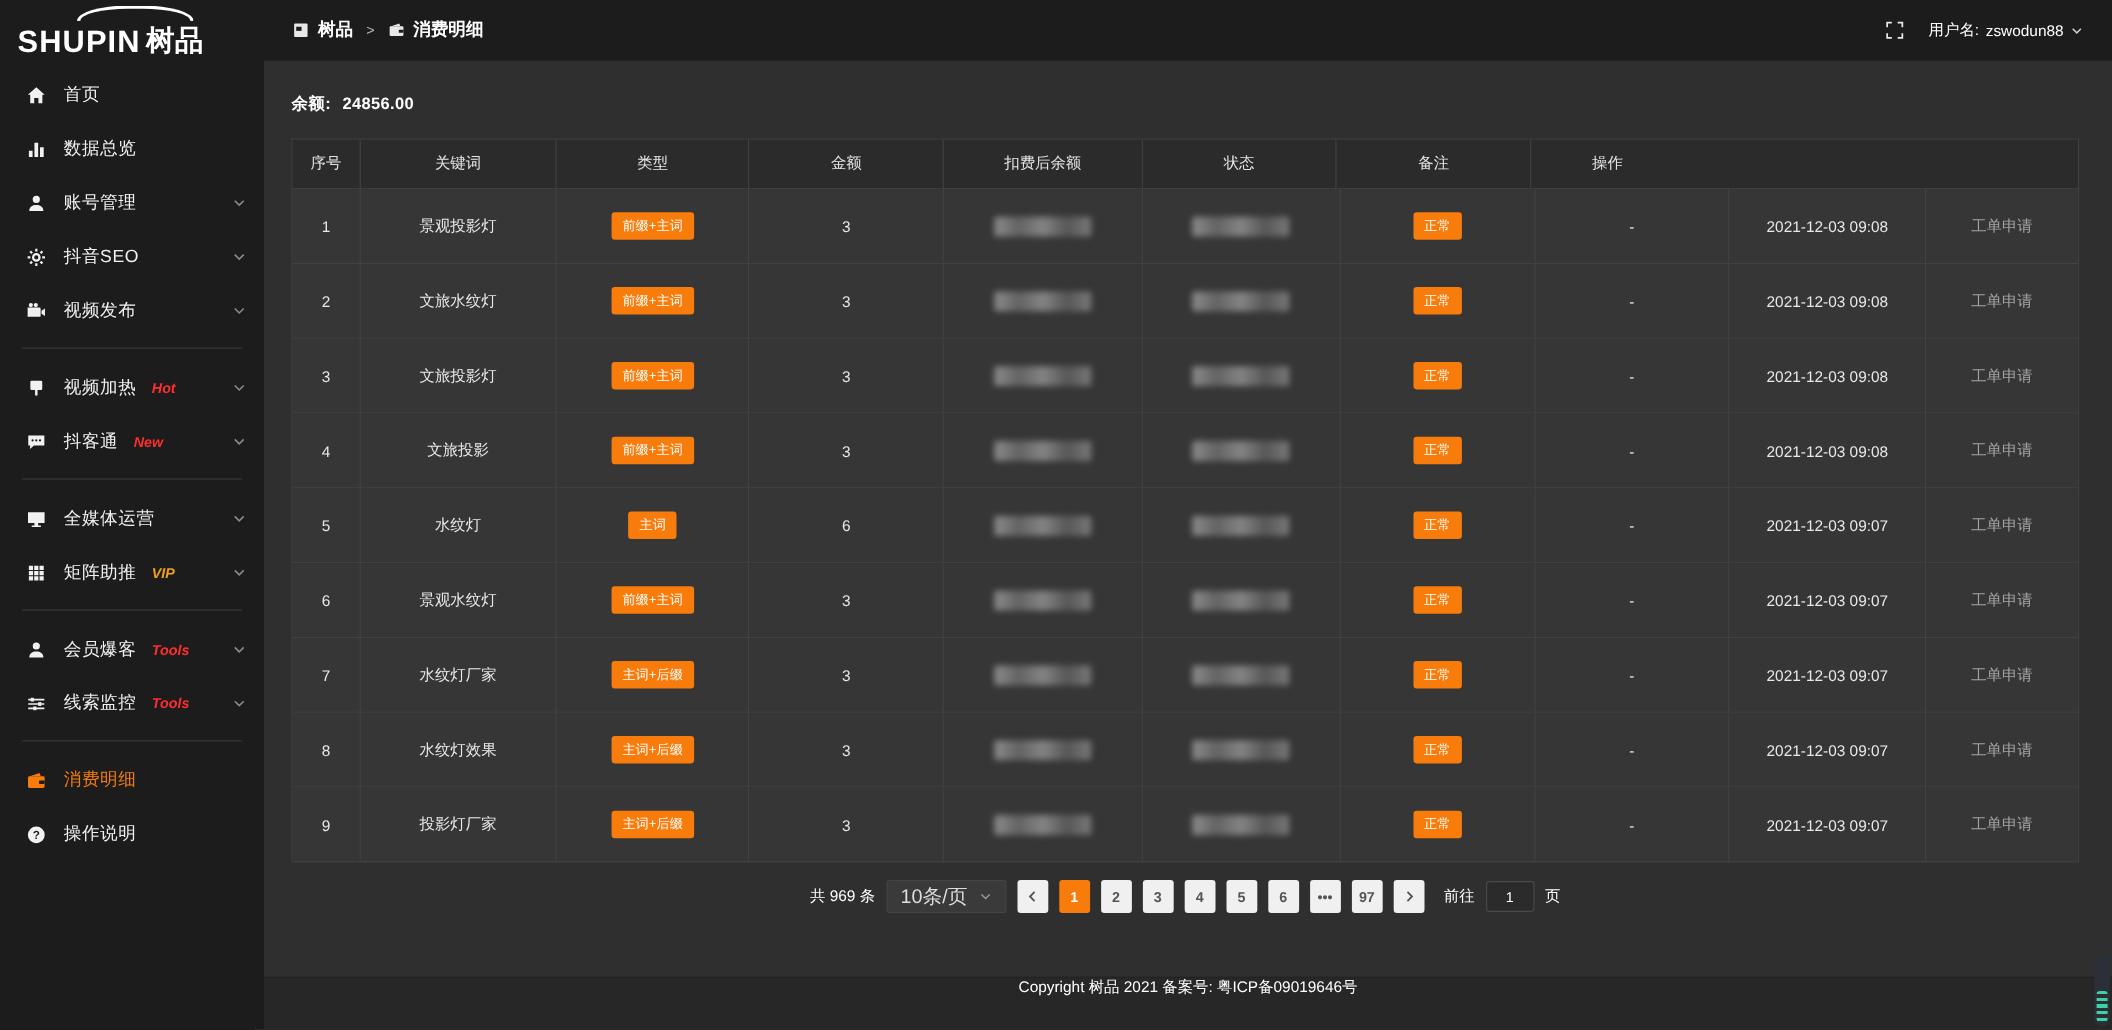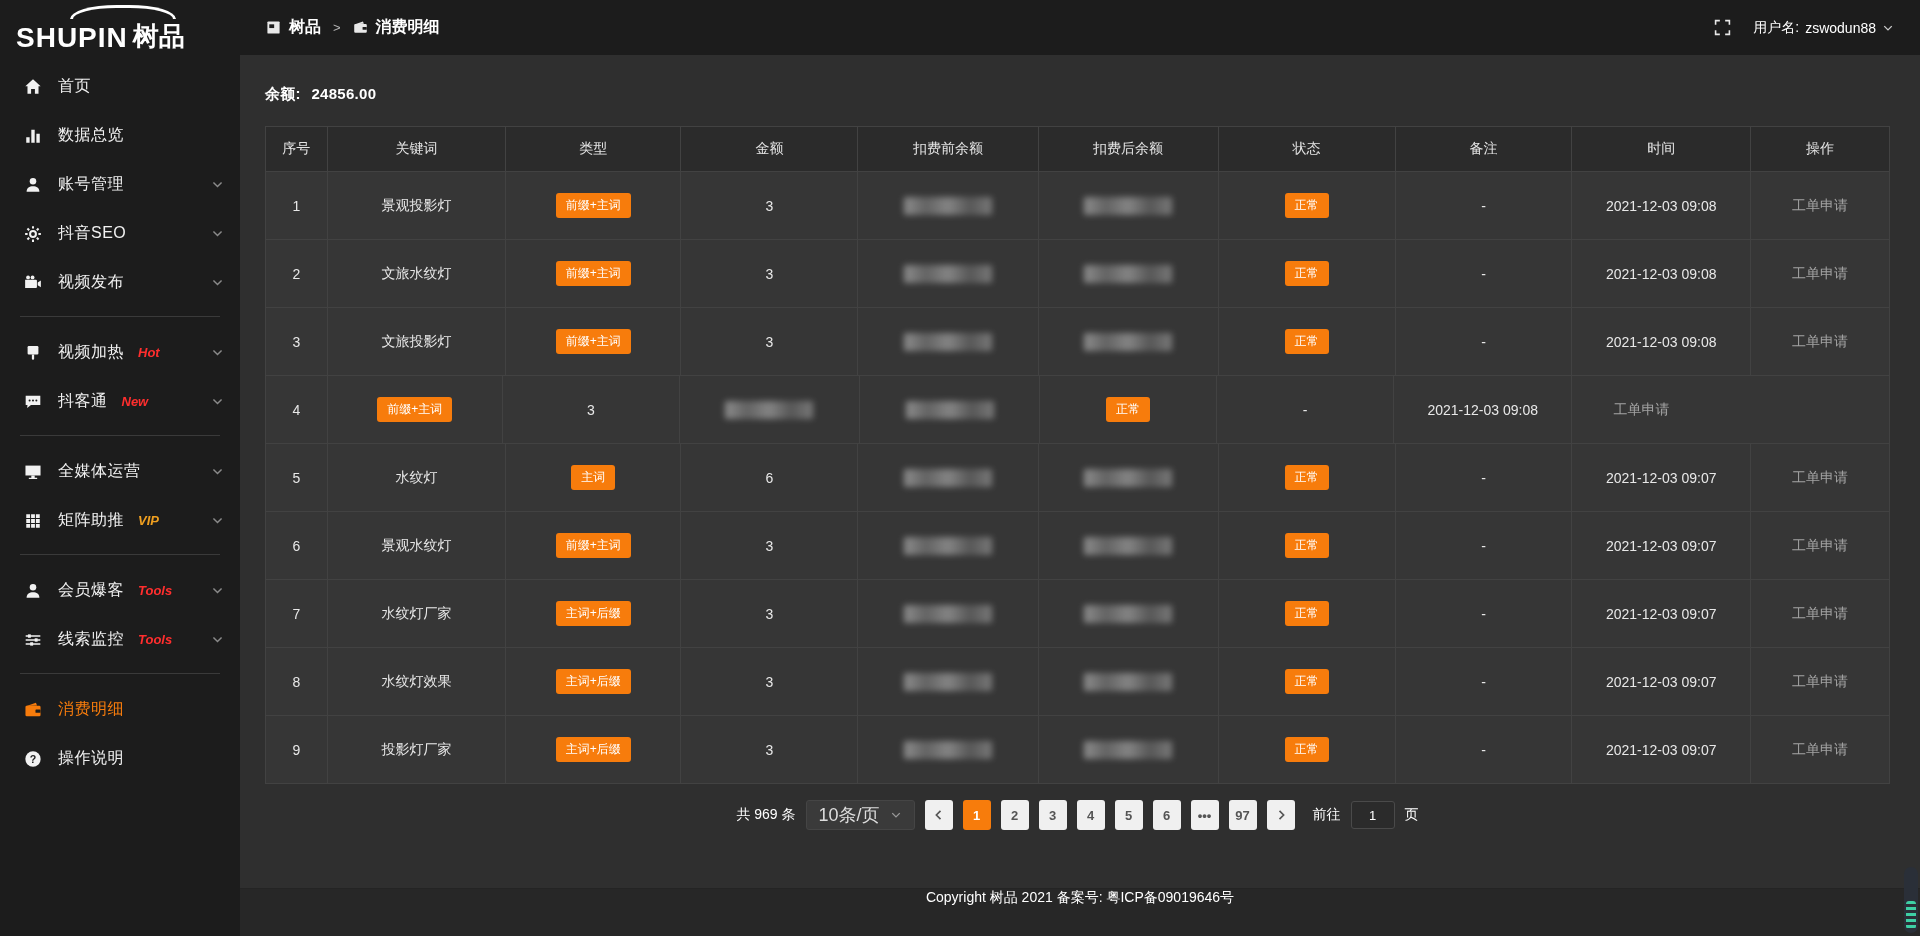--- a/index.html
+++ b/index.html
@@ -311,25 +311,23 @@
     <span>余额:</span>
     <b>24856.00</b>
   </div>
 
   <div class="table" id="table">
       <div class="t-row t-head">
         <div class="t-cell c0">序号</div>
         <div class="t-cell c1">关键词</div>
         <div class="t-cell c2">类型</div>
         <div class="t-cell c3">金额</div>
-        <div class="t-cell c4">扣费前余额</div>
         <div class="t-cell c5">扣费后余额</div>
         <div class="t-cell c6">状态</div>
         <div class="t-cell c7">备注</div>
-        <div class="t-cell c8">时间</div>
         <div class="t-cell c9">操作</div>
       </div>
       <div class="t-row">
         <div class="t-cell c0">1</div>
         <div class="t-cell c1">景观投影灯</div>
         <div class="t-cell c2">
           <span class="badge">前缀+主词</span>
         </div>
         <div class="t-cell c3">3</div>
         <div class="t-cell c4">
@@ -386,20 +384,21 @@
           <span class="badge">正常</span>
         </div>
         <div class="t-cell c7">-</div>
         <div class="t-cell c8">2021-12-03 09:08</div>
         <div class="t-cell c9">
           <span class="action-link">工单申请</span>
         </div>
       </div>
       <div class="t-row">
         <div class="t-cell c0">4</div>
+        <div class="t-cell c1">文旅投影</div>
         <div class="t-cell c2">
           <span class="badge">前缀+主词</span>
         </div>
         <div class="t-cell c3">3</div>
         <div class="t-cell c4">
           <span class="blur-num"></span>
         </div>
         <div class="t-cell c5">
           <span class="blur-num"></span>
         </div>

